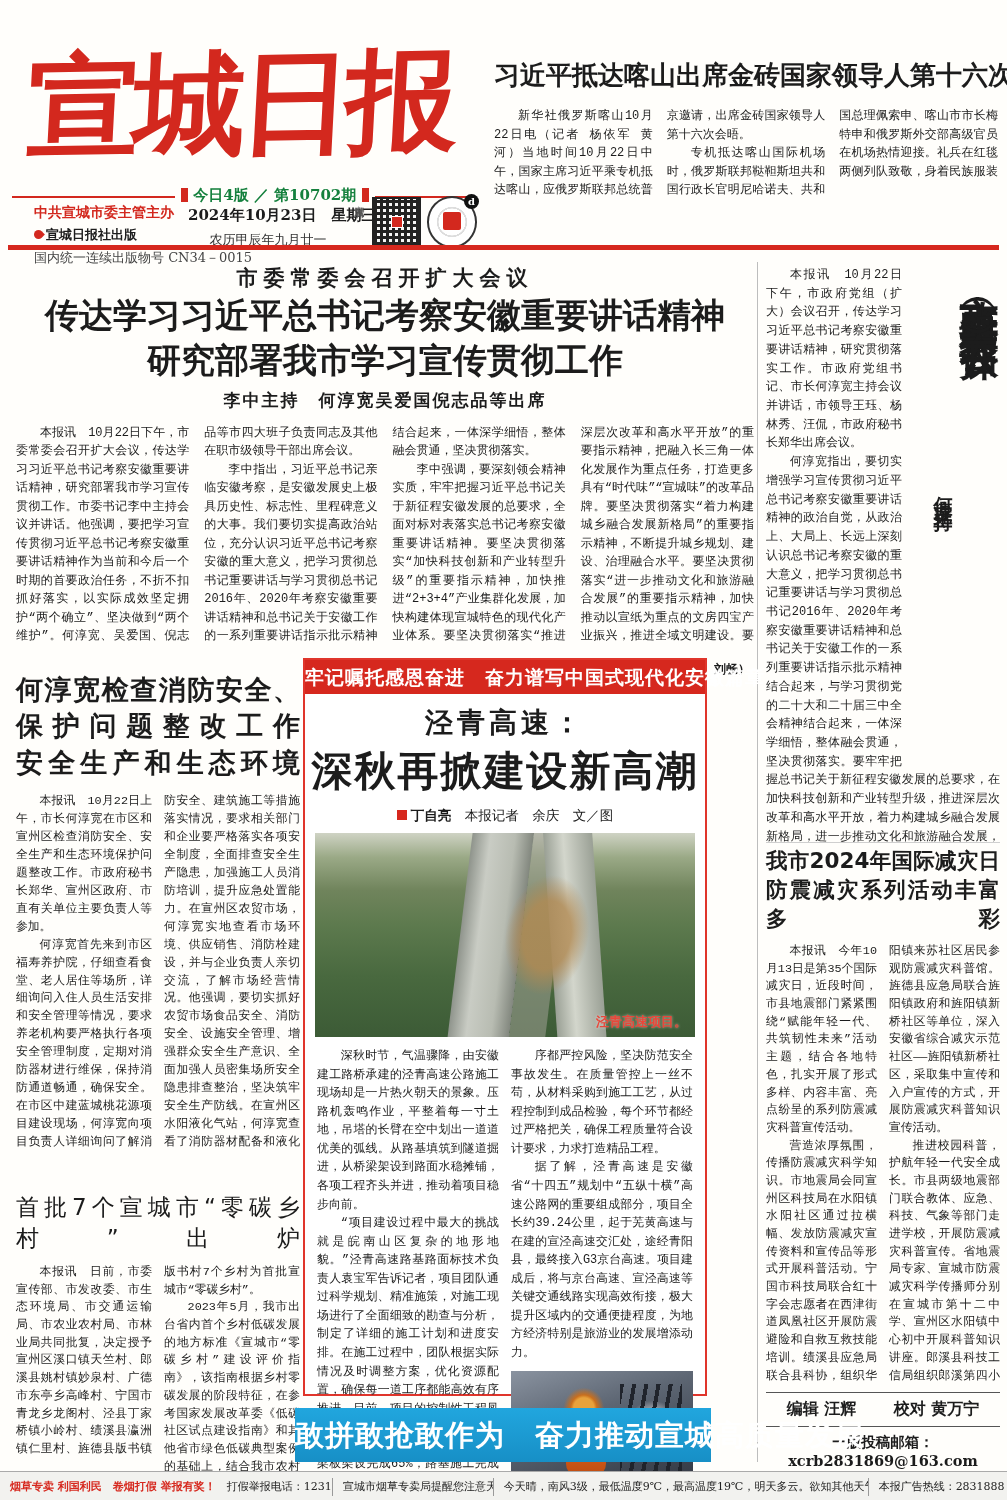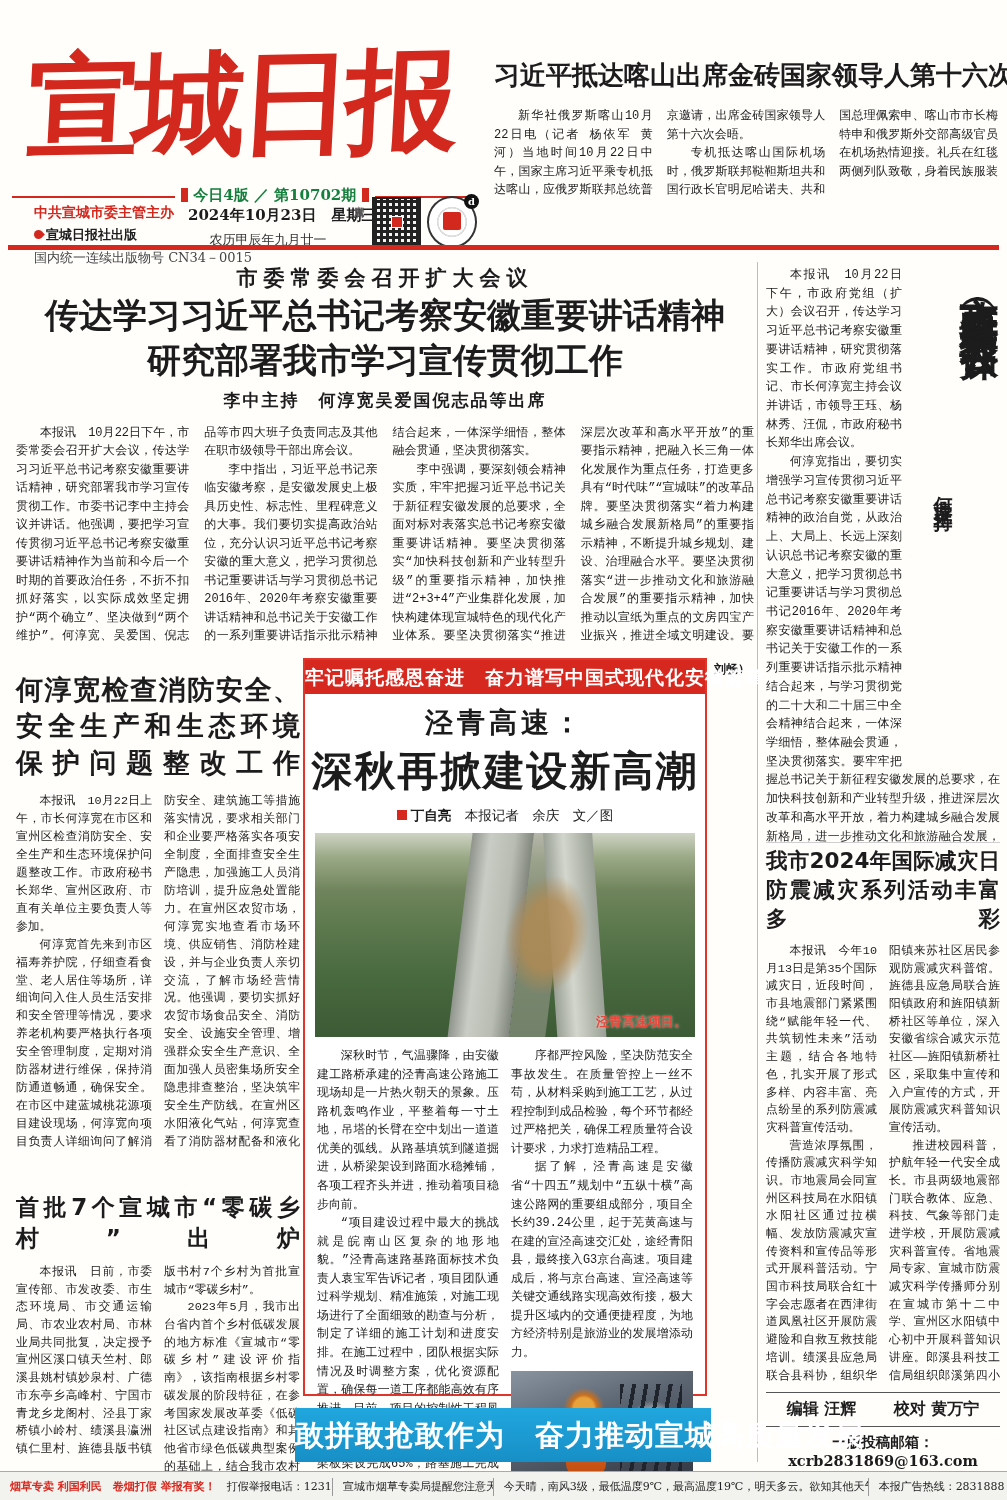--- a/index.html
+++ b/index.html
@@ -69,21 +69,21 @@
   #editor-box .row1{border-top:1px solid #555;border-bottom:1px solid #555;padding:6px 0;font-weight:bold;font-size:16px;}
   #editor-box .row2{padding:6px 0;font-weight:bold;font-size:14.5px;}
   
   #fire{position:absolute;left:16px;top:672px;width:284px;}
   .fire-h{margin:0;font-size:27px;font-weight:900;font-family:"DejaVu Sans",sans-serif;
           text-align:justify;text-align-last:justify;line-height:1.35;}
   #fire-body{margin-top:12px;column-count:2;column-gap:12px;column-fill:auto;
              font-size:11.8px;line-height:1.52;height:360px;overflow:hidden;}
   
   #zc{position:absolute;left:16px;top:1192px;width:284px;}
-  #zc-title{margin:0;font-size:23px;font-weight:700;font-family:"DejaVu Sans",sans-serif;
+  #zc-title{margin:0;font-size:23px;font-weight:400;font-family:"DejaVu Sans",sans-serif;
             text-align:justify;text-align-last:justify;}
   #zc-body{margin-top:10px;column-count:2;column-gap:12px;column-fill:auto;
            font-size:11.8px;line-height:1.5;height:225px;overflow:hidden;}
   
   #hw{position:absolute;left:303px;top:658px;width:404px;height:738px;border:2.5px solid #e0352b;
       background:#fff;box-sizing:border-box;}
   #hw-banner{background:#d6281e;color:#fff;font-weight:900;font-size:19px;text-align:left;
              line-height:34px;height:34px;letter-spacing:1px;font-family:"DejaVu Sans",sans-serif;white-space:nowrap;}
   #hw-t1{margin:10px 0 0;text-align:center;font-size:28px;font-weight:bold;letter-spacing:4px;}
   #hw-t2{margin:2px 0 0;text-align:center;font-size:41px;font-weight:bold;letter-spacing:2px;}
@@ -205,22 +205,22 @@
       <span>编辑</span>
       <span>汪辉</span>　　
       <span>校对</span>
       <span>黄万宁</span>
     </div>
     <div class="row2">一版投稿邮箱：xcrb2831869@163.com</div>
   </div>
 
   <div id="fire">
     <h2 class="fire-h">何淳宽检查消防安全、</h2>
+    <h2 class="fire-h">保护问题整改工作</h2>
     <h2 class="fire-h">安全生产和生态环境</h2>
-    <h2 class="fire-h">保护问题整改工作</h2>
     <div id="fire-body">
         <p class="para">本报讯　10月22日上午，市长何淳宽在市区和宣州区检查消防安全、安全生产和生态环境保护问题整改工作。市政府秘书长郑华、宣州区政府、市直有关单位主要负责人等参加。</p>
         <p class="para">何淳宽首先来到市区福寿养护院，仔细查看食堂、老人居住等场所，详细询问入住人员生活安排和安全管理等情况，要求养老机构要严格执行各项安全管理制度，定期对消防器材进行维保，保持消防通道畅通，确保安全。在市区中建蓝城桃花源项目建设现场，何淳宽向项目负责人详细询问了解消防安全、建筑施工等措施落实情况，要求相关部门和企业要严格落实各项安全制度，全面排查安全生产隐患，加强施工人员消防培训，提升应急处置能力。在宣州区农贸市场，何淳宽实地查看市场环境、供应销售、消防栓建设，并与企业负责人亲切交流，了解市场经营情况。他强调，要切实抓好农贸市场食品安全、消防安全、设施安全管理、增强群众安全生产意识、全面加强人员密集场所安全隐患排查整治，坚决筑牢安全生产防线。在宣州区水阳液化气站，何淳宽查看了消防器材配备和液化气存储、运输等环节安全措施落实情况，要求企业要提高安全防范意识，严格落实安全生产主体责任和规章制度，规范操作规程，加强设备巡检维护，及时消除安全隐患，严守安全生产底线。</p>
       </div>
   </div>
 
   <div id="zc">
     <h2 id="zc-title">首批7个宣城市“零碳乡村”出炉</h2>
     <div id="zc-body">
         <p class="para">本报讯　日前，市委宣传部、市发改委、市生态环境局、市交通运输局、市农业农村局、市林业局共同批复，决定授予宣州区溪口镇天竺村、郎溪县姚村镇妙泉村、广德市东亭乡高峰村、宁国市青龙乡龙阁村、泾县丁家桥镇小岭村、绩溪县瀛洲镇仁里村、旌德县版书镇版书村7个乡村为首批宣城市“零碳乡村”。</p>

